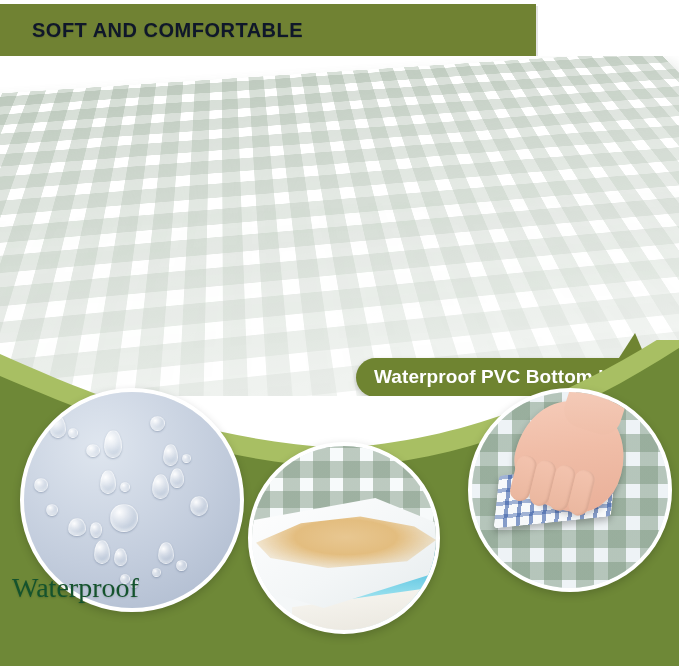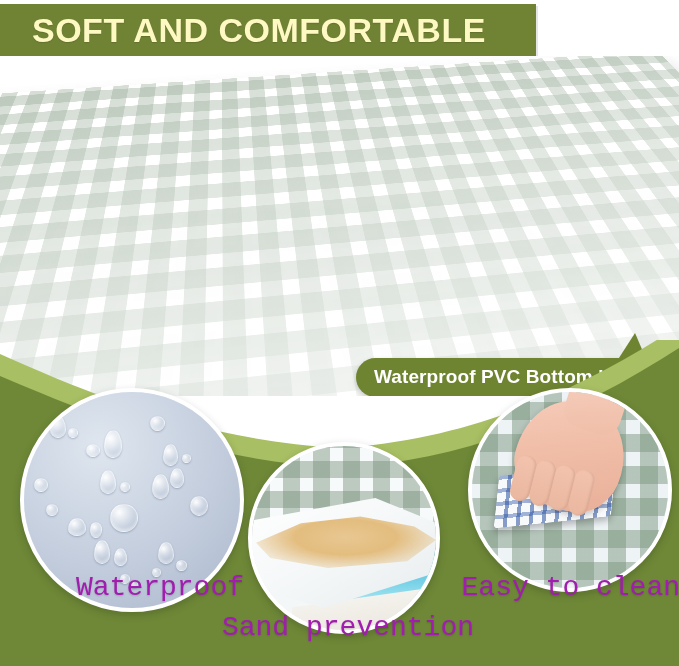--- a/index.html
+++ b/index.html
@@ -12,21 +12,21 @@
   #stage{position:relative;width:679px;height:666px;overflow:hidden;background:#fff;}
 
   
   .banner{
     position:absolute;left:0;top:4px;width:536px;height:52px;
     background:#708233;
     display:flex;align-items:center;
     box-shadow:2px 2px 0 rgba(0,0,0,.10);
   }
   .banner-text{
-    color:#fef9c3;font-size:34px;font-weight:bold;letter-spacing:.5px;
+    color:#0f172a;font-size:20px;font-weight:bold;letter-spacing:.5px;
     padding-left:32px;white-space:nowrap;
     font-family:"Liberation Sans", sans-serif;
     text-shadow:0 1px 1px rgba(0,0,0,.12);
   }
 
   
   .hero{position:absolute;left:0;top:56px;width:679px;height:340px;background:#fff;overflow:hidden;}
 
   
   .gingham{
@@ -102,25 +102,25 @@
   .bottom-panel svg{position:absolute;left:0;top:0;}
   .circle{
     position:absolute;border-radius:50%;
     border:4px solid #ffffff;
     overflow:hidden;
     box-shadow:0 3px 8px rgba(0,0,0,.18);
     background:#e9eef3;
   }
   .feature-label{
     position:absolute;
-    color:#a21caf;
+    color:#14532d;
     font-size:28px;
     white-space:nowrap;
-    text-align:right;
-    font-family:Liberation Mono, monospace;
+    text-align:left;
+    font-family:Liberation Serif, serif;
     text-shadow:0 1px 2px rgba(0,0,0,.18);
   }
 
   
   #circle-waterproof{left:20px;top:388px;width:216px;height:216px;}
   .wp-bg{
     position:absolute;inset:0;
     background:
       radial-gradient(circle at 35% 25%, #dfe6ef 0%, #c3cddd 55%, #aab7cc 100%);
   }
@@ -280,28 +280,26 @@
 
   <div class="circle" id="circle-sand">
     <div class="sand-bg"></div>
     <div class="sand-trees"></div>
     <div class="sand-sea"></div>
     <div class="sand-shore"></div>
     <div class="sand-gingham"></div>
     <div class="sand-flap"></div>
     <div class="sand-pile"></div>
   </div>
-  <div class="feature-label lbl-sand">Sand prevention</div>
 
   <div class="circle" id="circle-clean">
     <div class="clean-bg"></div>
     <div class="cloth"></div>
     <div class="hand">
       <span class="finger" style="left:4px;"></span>
       <span class="finger" style="left:24px;"></span>
       <span class="finger" style="left:44px;"></span>
       <span class="finger" style="left:64px;"></span>
     </div>
     <div class="wrist"></div>
   </div>
-  <div class="feature-label lbl-clean">Easy to clean</div>
 
 </div>
 
 </body></html>

